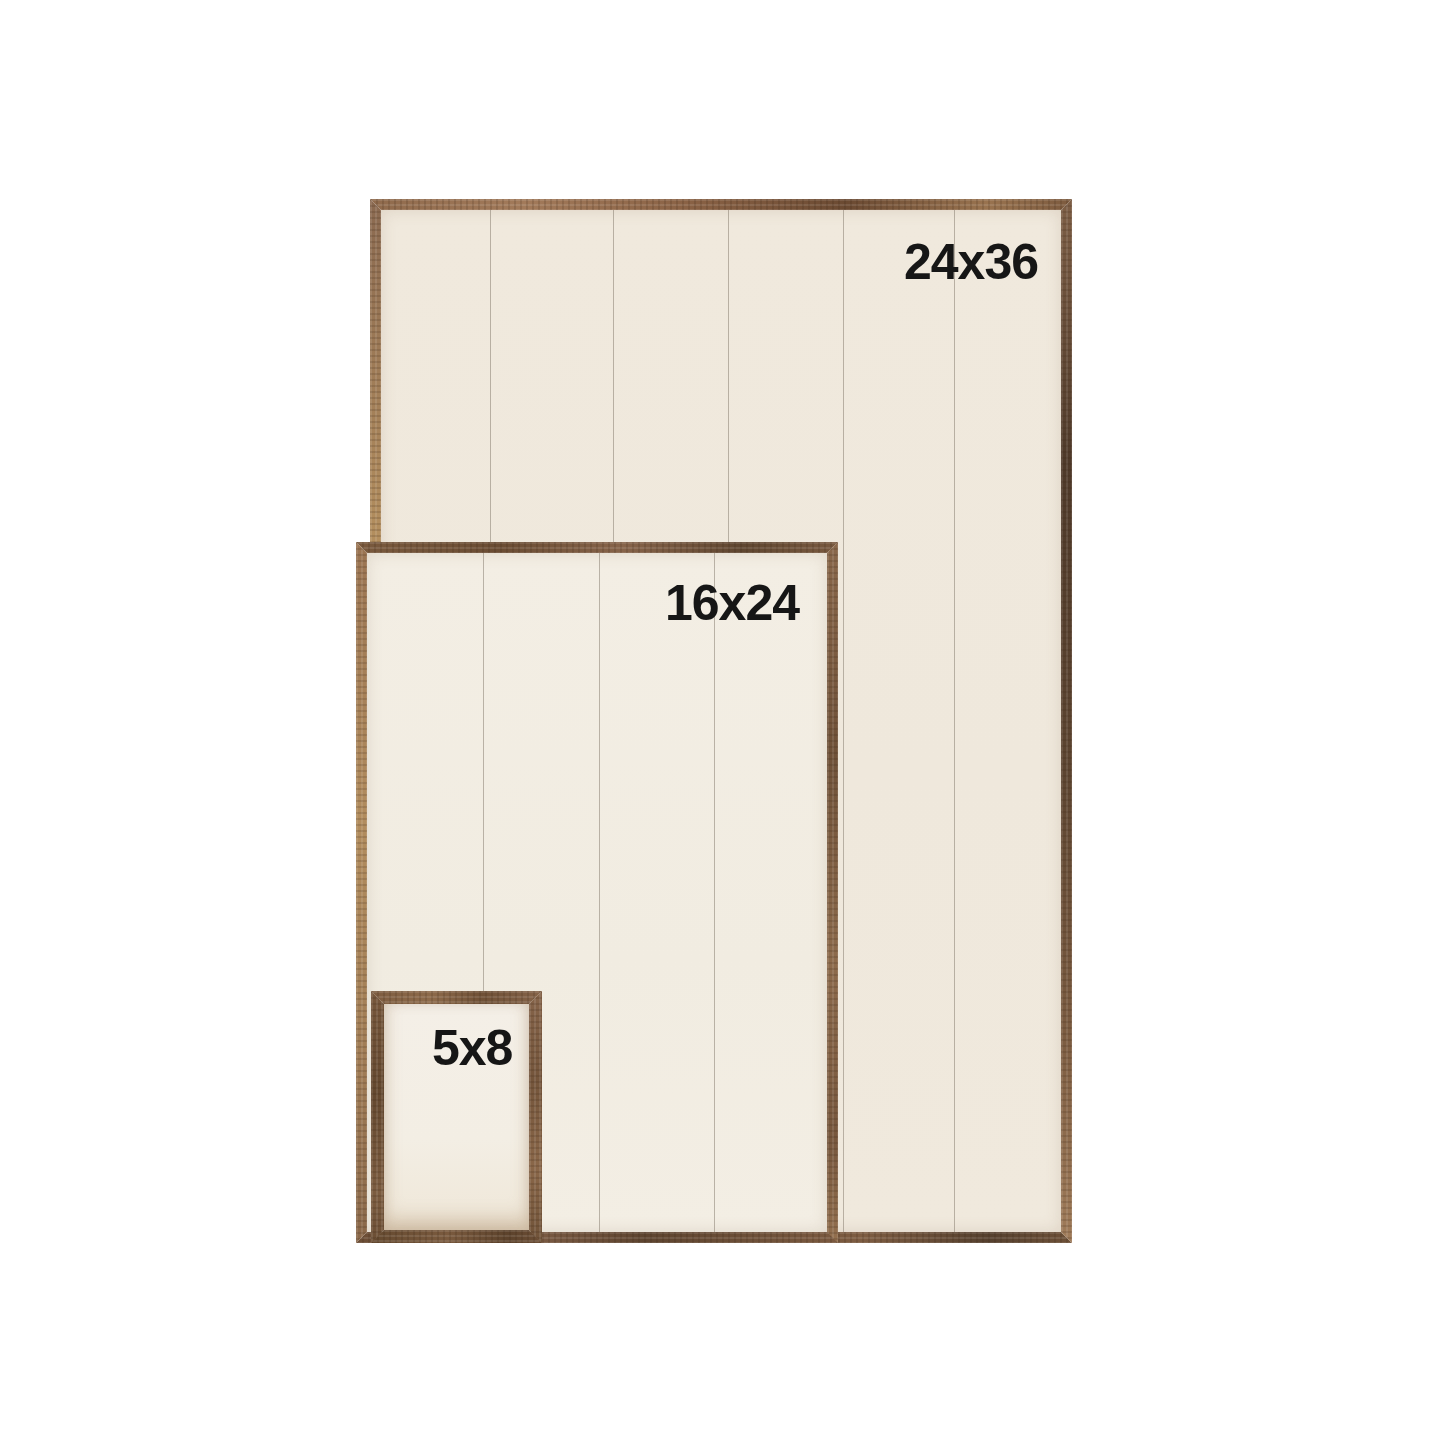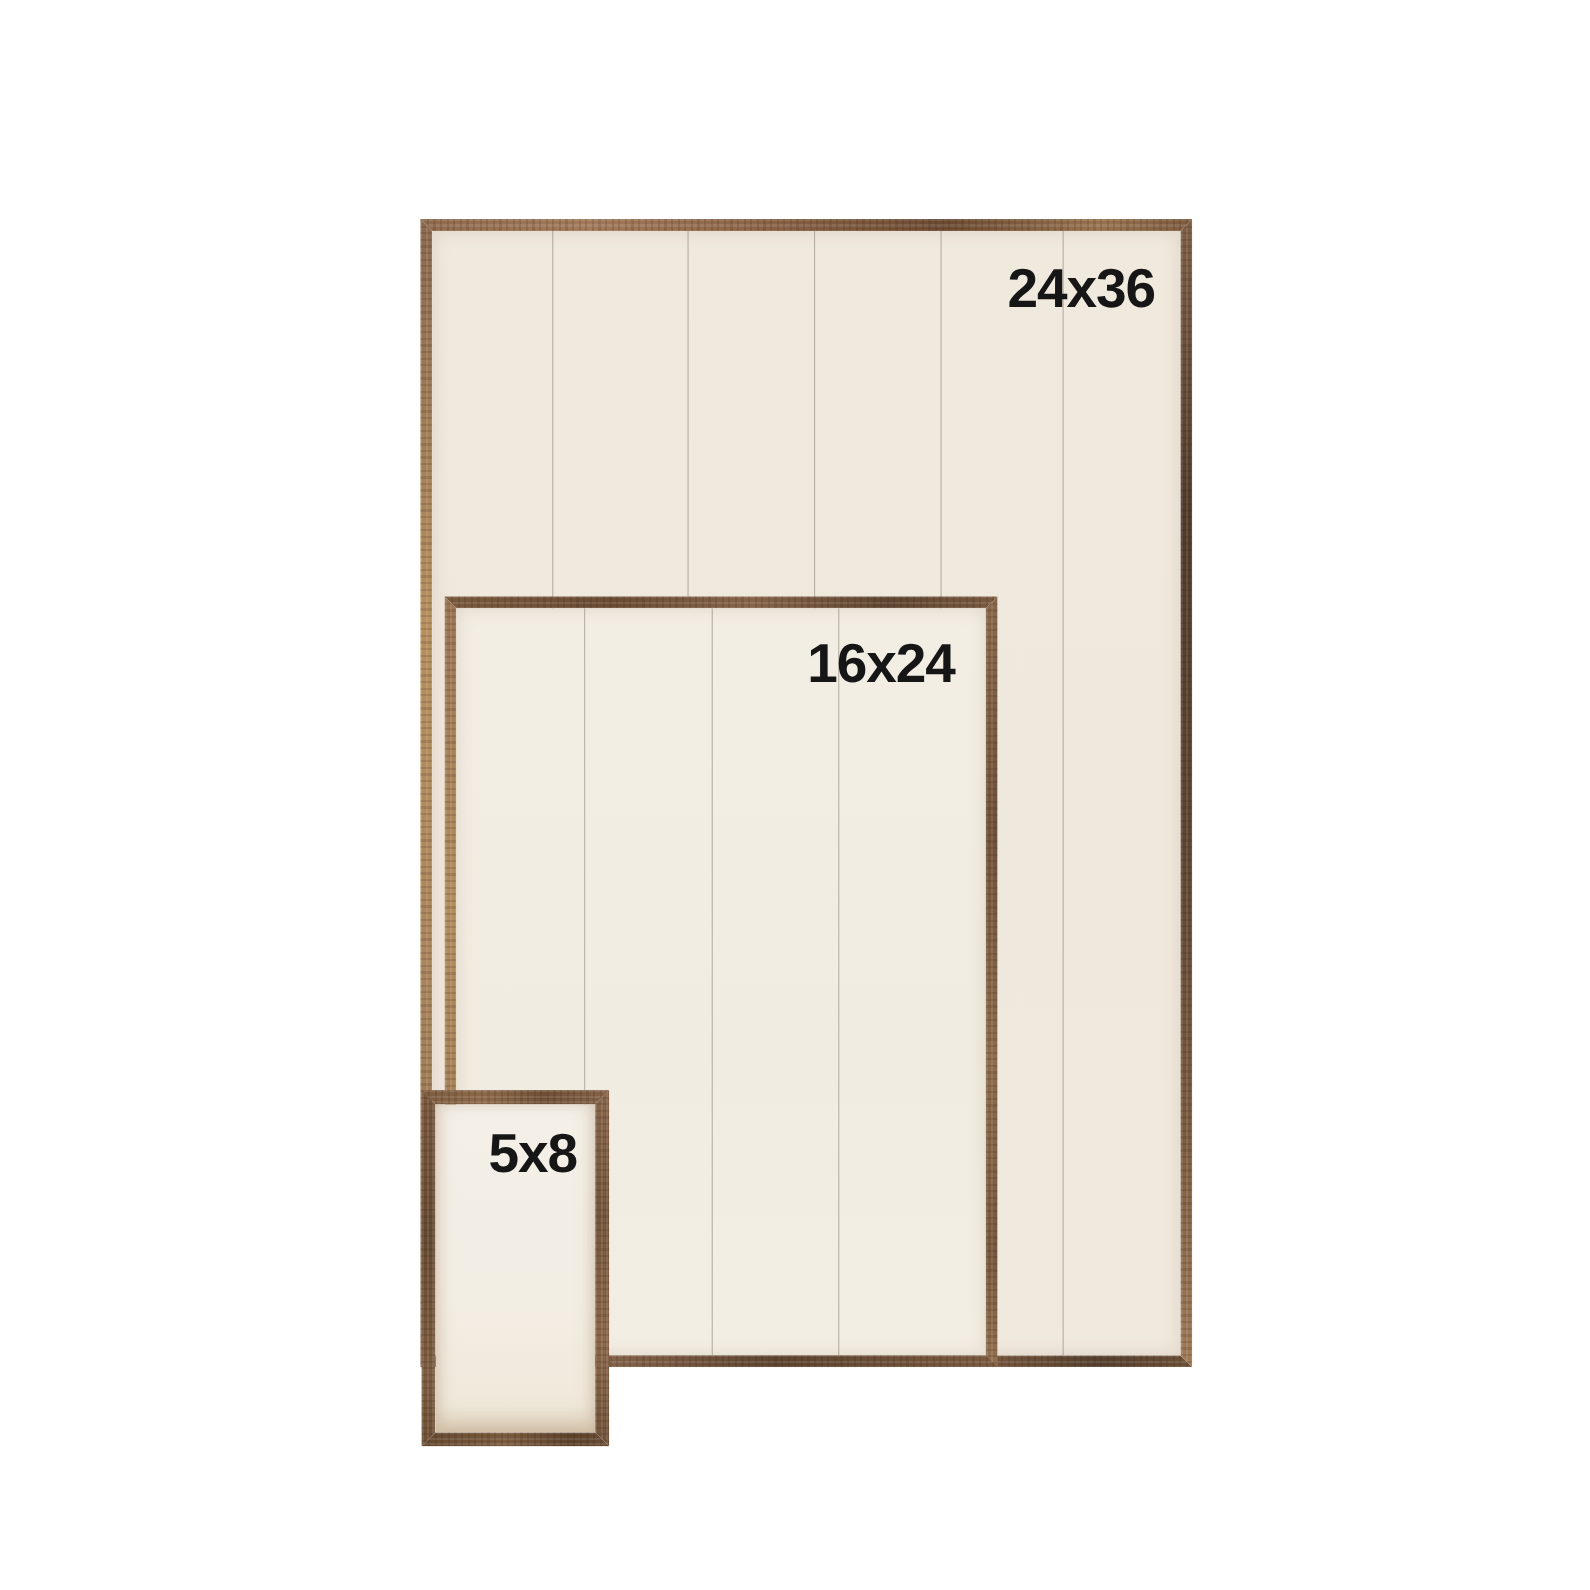--- a/index.html
+++ b/index.html
@@ -4,21 +4,21 @@
 <style>
   html,body{margin:0;padding:0;background:#ffffff;}
   .stage{
     position:relative;
     width:1445px;height:1445px;
     background:var(--bg,#ffffff);
     overflow:hidden;
     font-family:"Liberation Sans", sans-serif;
   }
   
-  .frame{position:absolute;margin-left:12px;}
+  .frame{position:absolute;}
   .panel{
     position:absolute;
     left:var(--t);right:var(--t);top:var(--t);bottom:var(--t);
     box-shadow: inset 0 0 16px rgba(125,95,60,.16);
   }
   .plank-v{position:absolute;top:0;bottom:0;width:1px;background:rgba(128,118,104,.5);}
   .plank-h{position:absolute;left:0;right:0;height:1px;background:rgba(128,118,104,.45);}
   .wood{position:absolute;}
   .wood::after{content:"";position:absolute;inset:0;pointer-events:none;}
   .wood.h{left:0;right:0;height:var(--t);}
@@ -50,39 +50,39 @@
   
   .f1{left:370px;top:199px;width:702px;height:1044px;--t:11px;z-index:1;}
   .f1 .panel{background:linear-gradient(180deg,var(--cream1) 0%,#efe8dc 55%,var(--cream1) 100%);}
   .f1 .wood.top{background:linear-gradient(90deg,#8f6a4c,#a27a5a 22%,#8a6245 45%,#6b4a32 68%,#99734f 88%,#7c5a3e);}
   .f1 .wood.left{background:linear-gradient(180deg,#8a6950,#b6915f 35%,#aa865d 65%,#8c6b4e);}
   .f1 .wood.right{background:linear-gradient(180deg,#7e5f46,#4f3a2a 25%,#5d4531 55%,#7c5c41 80%,#a07c5a);}
   .f1 .wood.bottom{background:linear-gradient(90deg,#6e4f38,#8f6c4e 22%,#5f4430 48%,#7e5d42 70%,#55402e 88%,#6e5138);}
   .f1 .size-label{top:38px;right:34px;}
 
   
-  .f2{left:392px;top:542px;width:482px;height:701px;--t:11px;z-index:2;padding-left:21px;}
+  .f2{left:356px;top:542px;width:482px;height:701px;--t:11px;z-index:2;}
   .f2 .panel{background:linear-gradient(180deg,var(--cream2) 0%,#f1ece1 60%,var(--cream2) 100%);}
   .f2 .wood.top{background:linear-gradient(90deg,#7a5a3e,#6a4c33 30%,#87644a 55%,#5f4630 80%,#7a5a40);}
   .f2 .wood.left{background:linear-gradient(180deg,#9a7452,#b28d5e 40%,#a07c55 75%,#8a684a);}
   .f2 .wood.right{background:linear-gradient(180deg,#8a684b,#6f5138 30%,#8d6b4c 60%,#77573d 85%,#93704f);}
   .f2 .wood.bottom{background:linear-gradient(90deg,#6b4d35,#84624a 30%,#5d442f 60%,#7b5a40);}
   .f2 .size-label{top:36px;right:39px;}
 
   
   .f3{left:370px;top:767px;width:311px;height:476px;--t:11px;z-index:3;}
   .f3 .panel{background:linear-gradient(180deg,var(--white1) 0%,#f6f4f0 55%,#f5f2ed 100%);}
   .f3 .wood.top{background:linear-gradient(90deg,#8c6a4c,#a07c5e 35%,#8f6d50 65%,#9d7a5c);}
   .f3 .wood.left{background:linear-gradient(180deg,#9a7757,#8a6749 45%,#97755a 80%,#86644a);}
   .f3 .wood.right{background:linear-gradient(180deg,#9a7a5e,#8d7055 35%,#9d8266 70%,#8a6c50);}
   .f3 .wood.bottom{background:linear-gradient(90deg,#7d5c41,#916e4f 40%,#6f5139 75%,#84624a);}
   .f3 .size-label{top:30px;right:34px;}
 
   
-  .f4{left:371px;top:991px;width:171px;height:324px;--t:13px;z-index:4;}
+  .f4{left:371px;top:991px;width:171px;height:252px;--t:13px;z-index:4;}
   .f4 .panel{
     background:linear-gradient(180deg,var(--cream3) 0%,#f3eee4 60%,#efe7d8 100%);
     box-shadow: inset 0 -12px 18px rgba(152,112,70,.28), inset 0 0 12px rgba(125,95,60,.18);
   }
   .f4 .wood.top{background:linear-gradient(90deg,#7d5c40,#8d6a4a 35%,#6f5036 65%,#86644a);}
   .f4 .wood.left{background:linear-gradient(180deg,#77573c,#64482f 40%,#7c5c40 80%,#6b4e34);}
   .f4 .wood.right{background:linear-gradient(180deg,#86644a,#74553b 35%,#8a6749 70%,#6f5238);}
   .f4 .wood.bottom{background:linear-gradient(90deg,#64492f,#7a5a3e 45%,#5c422b 80%,#6d4f36);}
   .f4 .size-label{top:32px;left:61px;}
 </style>

